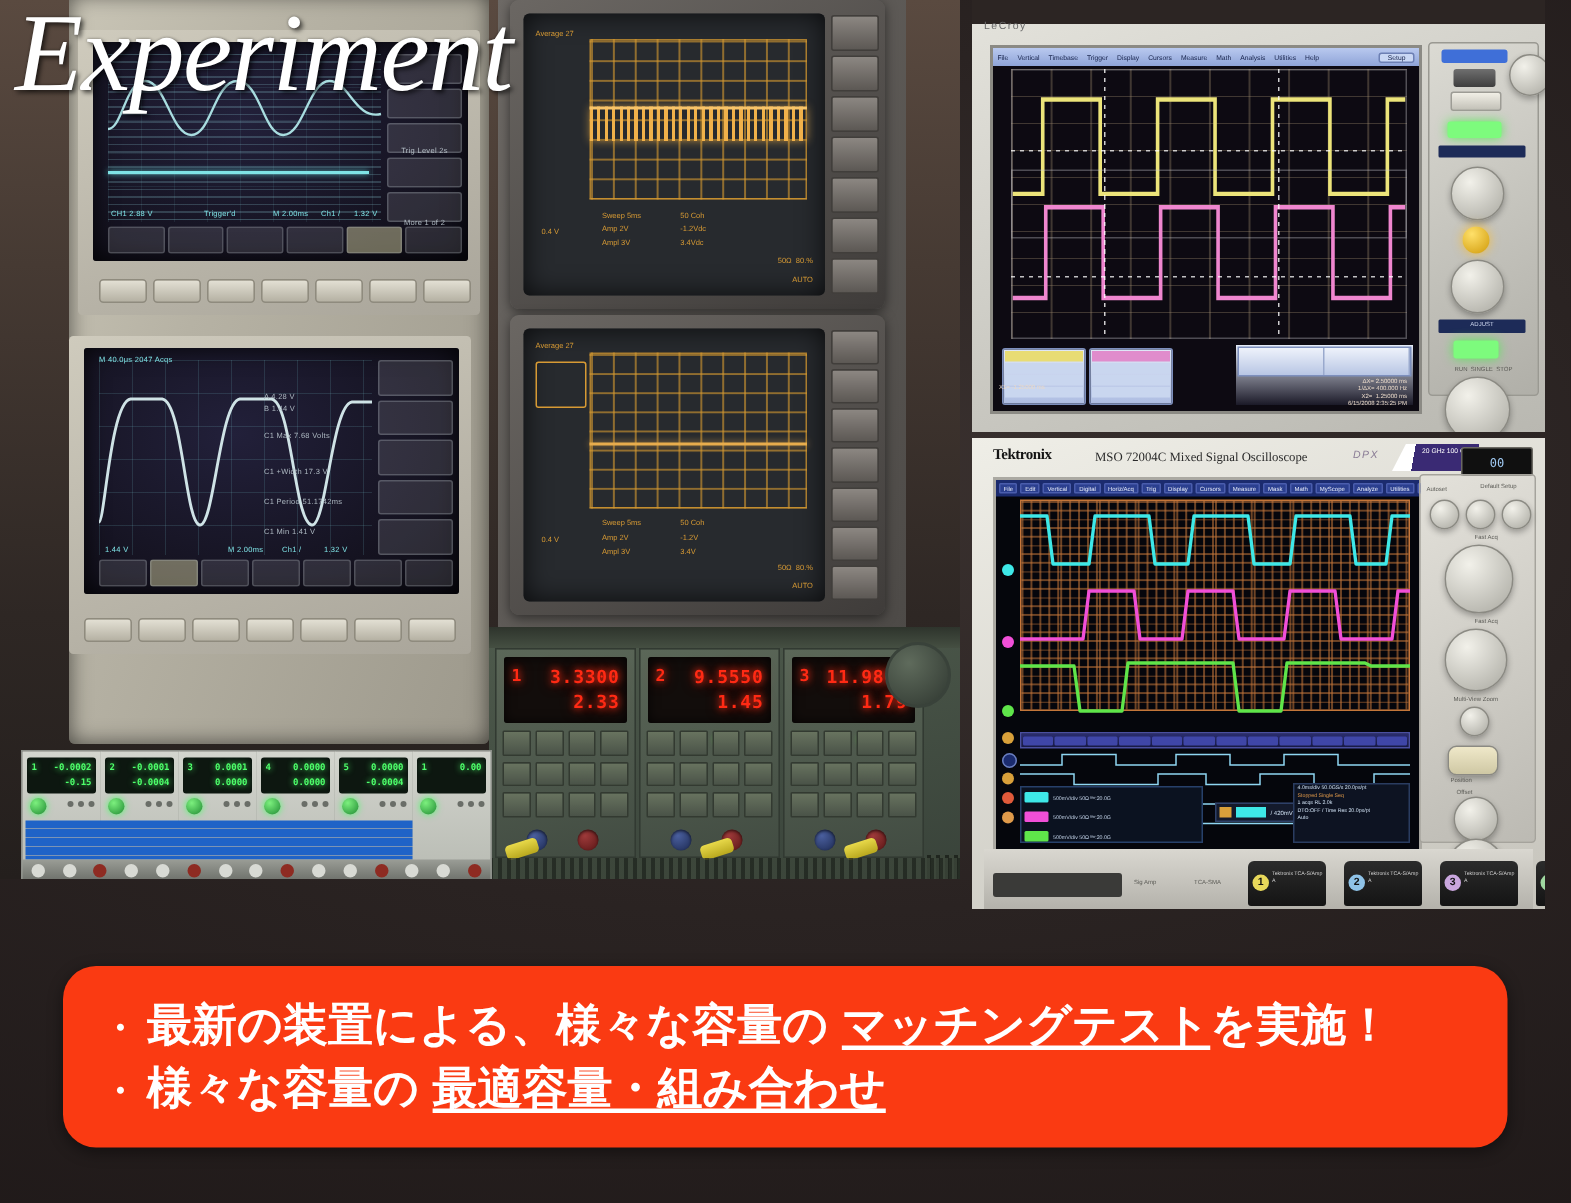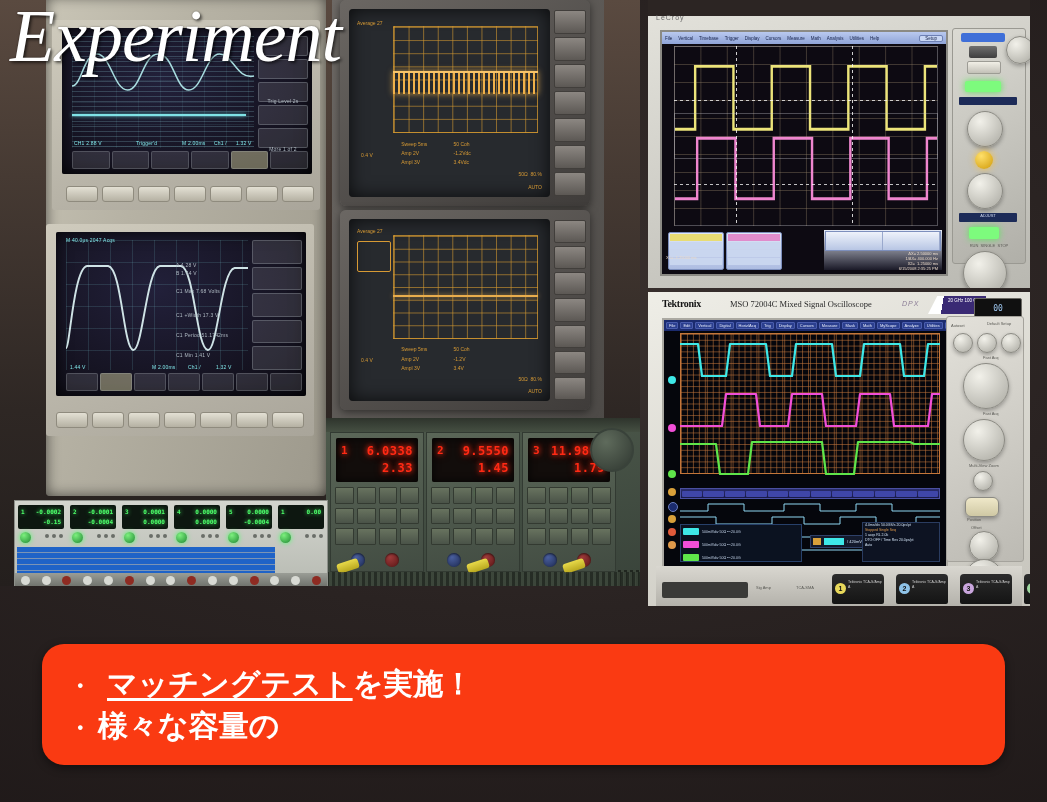--- a/index.html
+++ b/index.html
@@ -444,21 +444,21 @@
         </div>
       </div>
     </div>
 
     <div class="psuRack">
       <div class="psuTop"></div>
 
       <div class="psuMod" style="left:4px;">
         <div class="psuLcd">
           <div class="seg segCh">1</div>
-          <div class="seg segV">6.0338</div>
+          <div class="seg segV">3.3300</div>
           <div class="seg segA">2.33</div>
         </div>
         <div class="led" style="left:8px;top:58px;"></div>
         <div class="led" style="left:34px;top:58px;"></div>
         <div class="led" style="left:12px;top:80px;"></div>
         <div class="psuBtns">
           <div class="r">
               <i></i>
               <i></i>
               <i></i>
@@ -929,25 +929,27 @@
 
   <div id="slideTitle" style="position:absolute;left:10px;top:-6px;z-index:30;
               font-family:'Liberation Serif','DejaVu Serif',serif;
               font-style:italic;font-size:74px;color:#ffffff;
               text-shadow:2px 2px 3px rgba(0,0,0,.55), 0 0 2px rgba(0,0,0,.4);
               letter-spacing:-1px;">Experiment</div>
 
   <div id="callout">
     <div class="cline">
       <span class="cbullet">・</span>
+      <span>最新の装置による、様々な容量の</span>
       <span class="cspace"></span>
       <u>マッチングテスト</u>
       <span>を実施！</span>
     </div>
     <div class="cline">
       <span class="cbullet">・</span>
       <span>様々な容量の</span>
       <span class="cspace"></span>
+      <u>最適容量・組み合わせ</u>
       <span class="cspace"></span>
     </div>
   </div>
 
 </div>
 
 </body></html>

